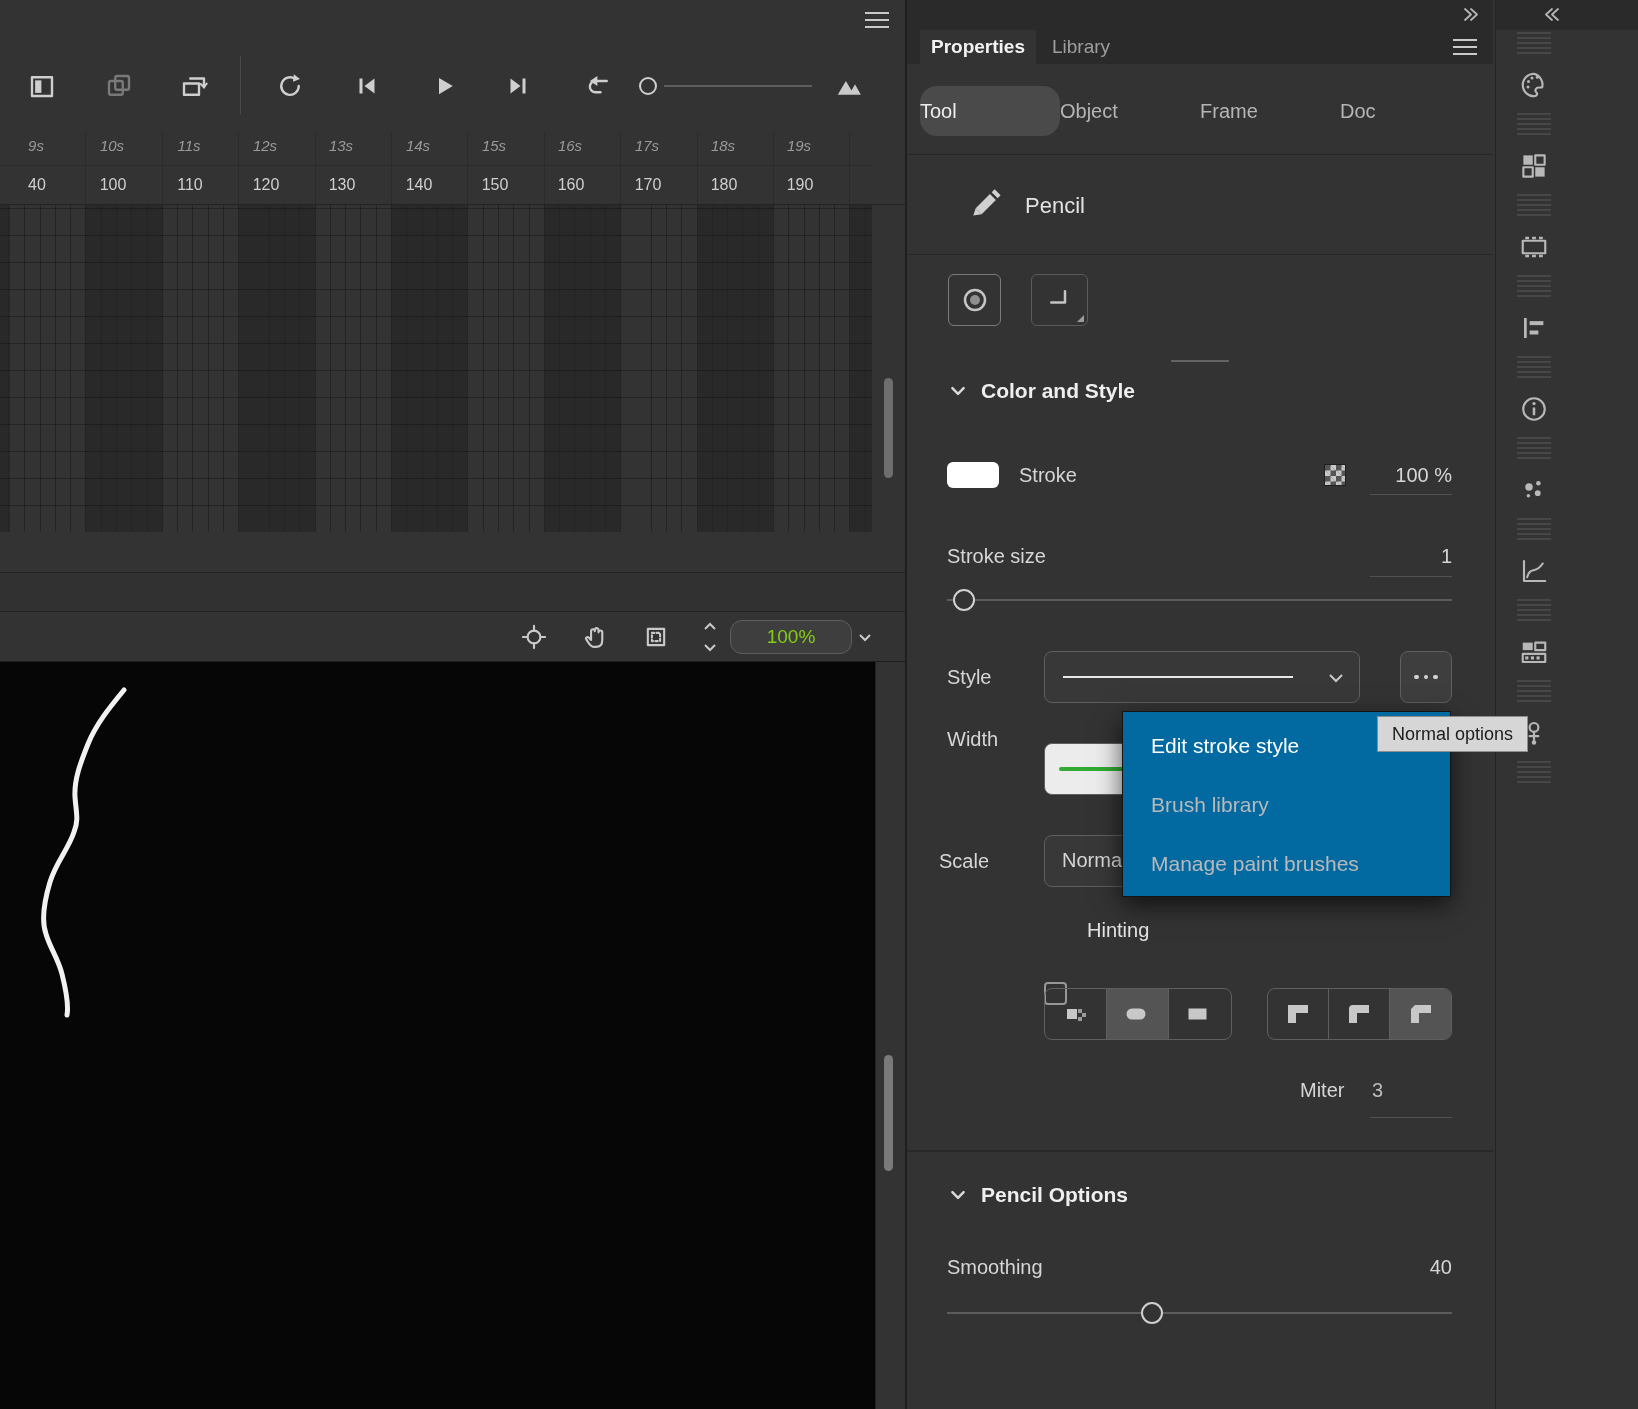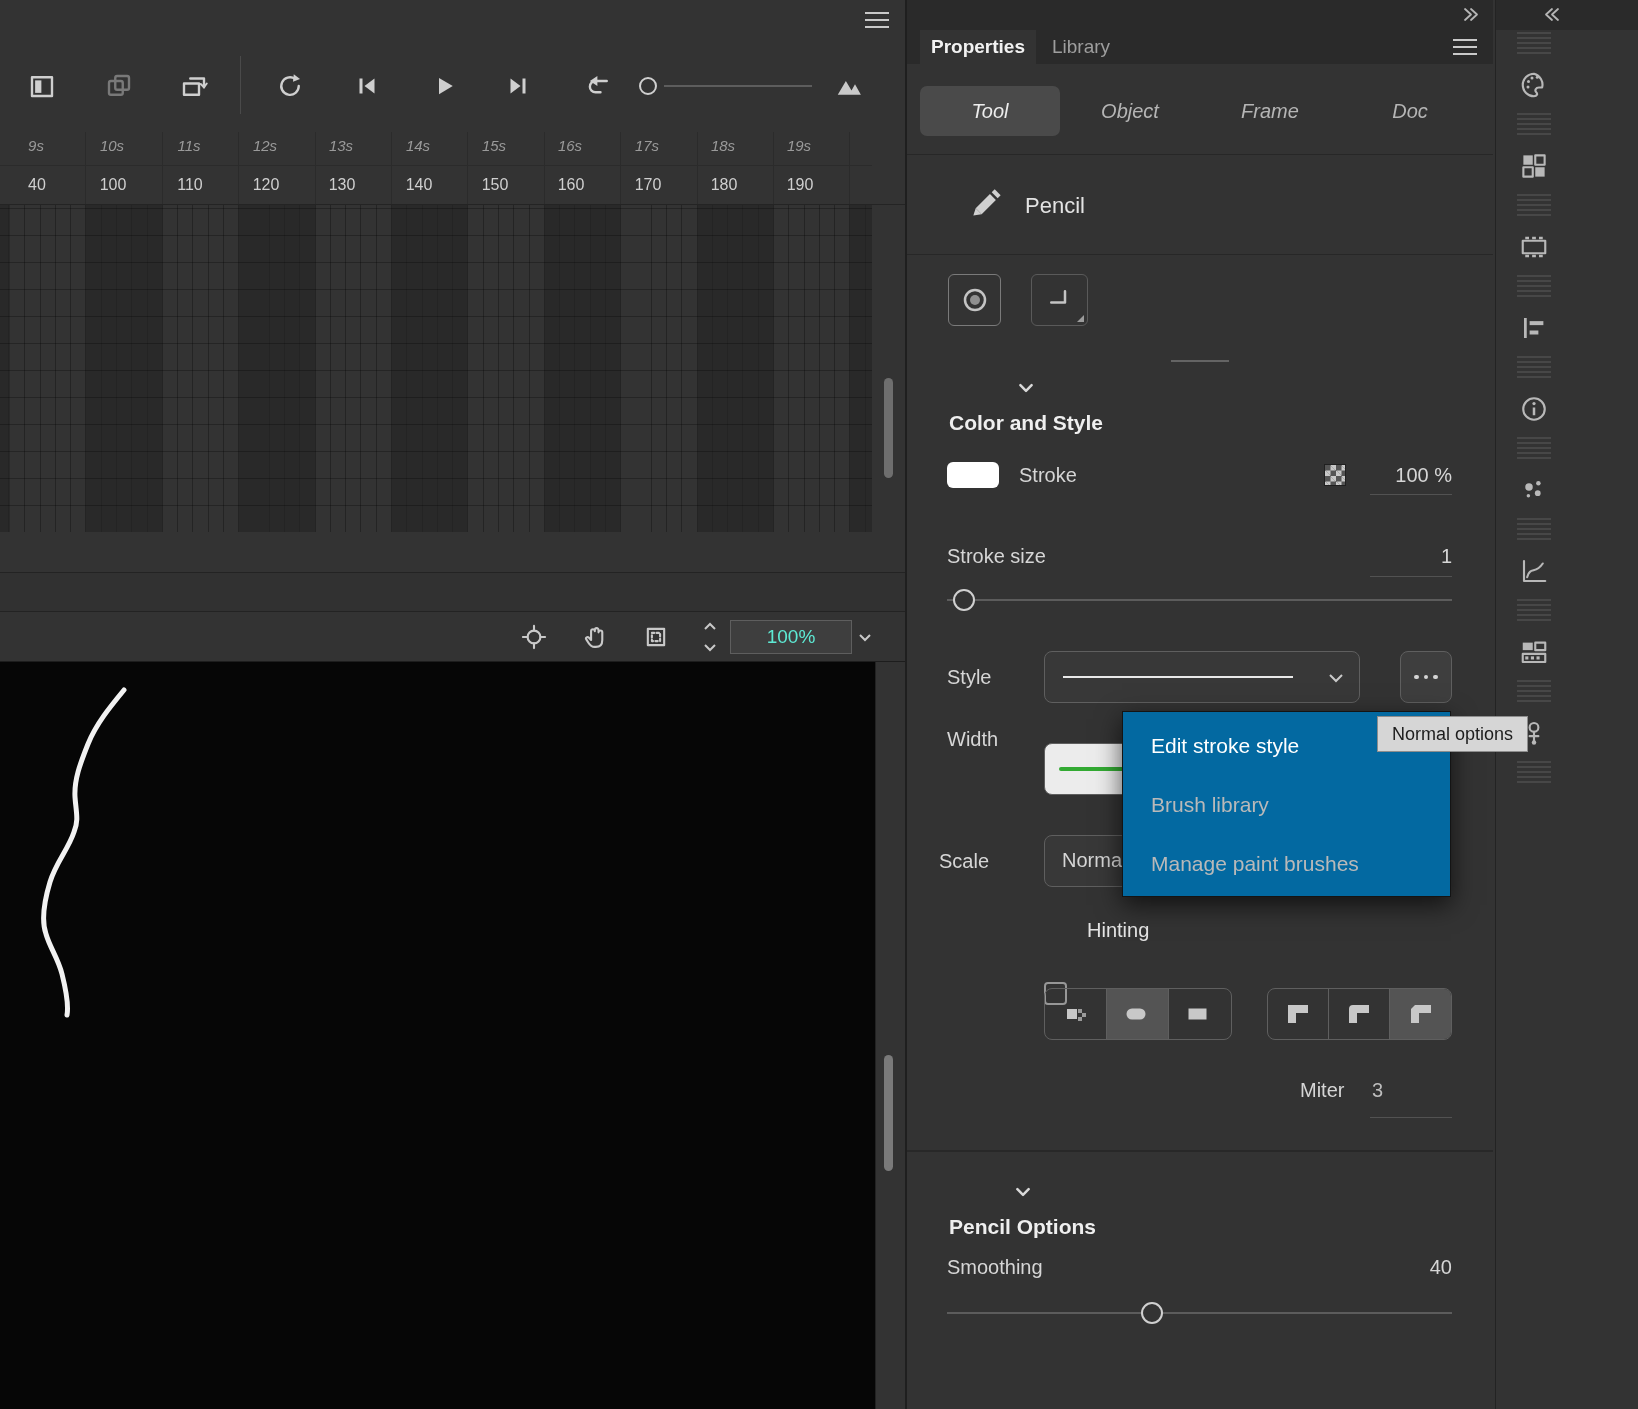--- a/index.html
+++ b/index.html
@@ -34,52 +34,52 @@
     background-position:10px 0; }
   #tl-vtrack { position:absolute; left:872px; top:205px; width:33px; height:327px; background:#333333; }
   #tl-scrollbar { position:absolute; left:884px; top:378px; width:9px; height:100px; background:#6e6e6e; border-radius:5px; }
 
   
   #mid-strip { position:absolute; left:0; top:572px; width:905px; height:40px; background:#313131; border-top:1px solid #232323; border-bottom:1px solid #232323; }
   #stage-toolbar { position:absolute; left:0; top:612px; width:905px; height:50px; background:#333333; border-bottom:1px solid #1d1d1d; }
   .sicon { position:absolute; top:10px; width:30px; height:30px; display:flex; align-items:center; justify-content:center; }
   .sicon svg { stroke:#c9c9c9; fill:none; stroke-width:1.8; stroke-linecap:round; stroke-linejoin:round; }
   #zoom-stepper { position:absolute; left:698px; top:9px; width:24px; height:32px; display:flex; flex-direction:column; align-items:center; justify-content:space-between; }
-  #zoom-box { position:absolute; left:730px; top:8px; width:122px; height:34px; background:#3e3e3e; border:1px solid #5e5e5e; border-radius:0;
-    display:flex; align-items:center; justify-content:center; font-size:19px; color:#5eead4; }
+  #zoom-box { position:absolute; left:730px; top:8px; width:122px; height:34px; background:#3e3e3e; border:1px solid #5e5e5e; border-radius:12px;
+    display:flex; align-items:center; justify-content:center; font-size:19px; color:#84cc16; }
   #zoom-chevron { position:absolute; left:856px; top:17px; }
 
   
   #stage-canvas { position:absolute; left:0; top:662px; width:875px; height:747px; background:#060606; }
   #stage-vtrack { position:absolute; left:875px; top:662px; width:30px; height:747px; background:#333333; border-left:1px solid #222222; }
   #stage-scrollbar { position:absolute; left:8px; top:393px; width:9px; height:116px; background:#7a7a7a; border-radius:5px; }
 
   
   #right-panel { position:absolute; left:905px; top:0; width:588px; height:1409px; background:#333333; border-left:2px solid #1f1f1f; }
   #rp-header { position:absolute; left:0; top:0; width:100%; height:30px; background:#2a2a2a; }
   #rp-tabs { position:absolute; left:0; top:30px; width:100%; height:34px; background:#2a2a2a; }
   .rp-tab { position:absolute; top:0; height:34px; display:flex; align-items:center; justify-content:center; font-size:19px; cursor:pointer; }
   .rp-tab.active { background:#333333; color:#f2f2f2; font-weight:bold; }
   .rp-tab.inactive { color:#9e9e9e; }
   #rp-body { position:absolute; left:0; top:64px; width:100%; height:1345px; background:#333333; }
 
   #rp-subtabs { position:absolute; left:13px; top:22px; width:560px; height:50px; display:flex; }
-  .subtab { flex:1; display:flex; align-items:center; justify-content:center; font-size:20px; color:#b5b5b5; border-radius:7px; cursor:pointer;font-style:italic; }
+  .subtab { flex:1; display:flex; align-items:center; font-size:20px; color:#b5b5b5; border-radius:17px; cursor:pointer; }
   .subtab.active { background:#4a4a4a; color:#ededed; }
   .hline { position:absolute; left:0; width:100%; height:1px; background:#272727; }
 
   .rowlabel { position:absolute; font-size:20px; color:#d6d6d6; }
   .value { position:absolute; font-size:20px; color:#d6d6d6; }
   .uline { position:absolute; height:1px; background:#525252; }
 
   .ctrl { position:absolute; border:1.5px solid #5f5f5f; border-radius:8px; background:#383838; }
   .slider-track { position:absolute; height:2px; background:#5c5c5c; }
   .knob-ring { position:absolute; width:22px; height:22px; border:2.5px solid #d0d0d0; border-radius:50%; background:#333; }
 
-  .sect-head { position:absolute; display:flex; align-items:center; gap:14px;flex-direction:column; }
+  .sect-head { position:absolute; display:flex; align-items:center; gap:14px; }
   .sect-head svg { stroke:#d9d9d9; fill:none; stroke-width:2.2; stroke-linecap:round; stroke-linejoin:round; }
   .sect-title { font-size:21px; font-weight:bold; color:#efefef; }
 
   .mode-btn { position:absolute; width:53px; height:52px; border-radius:6px; display:flex; align-items:center; justify-content:center; }
   .mode-btn svg { stroke:#c4c4c4; fill:none; stroke-width:2; stroke-linecap:round; stroke-linejoin:round; }
   .flyout-tri { position:absolute; right:3px; bottom:3px; width:0; height:0; border-left:7px solid transparent; border-bottom:7px solid #9c9c9c; }
 
   .checker { width:22px; height:22px; border:1px solid #202020;
     background-color:#555;
     background-image:linear-gradient(45deg,#c9c9c9 25%,transparent 25%,transparent 75%,#c9c9c9 75%),

